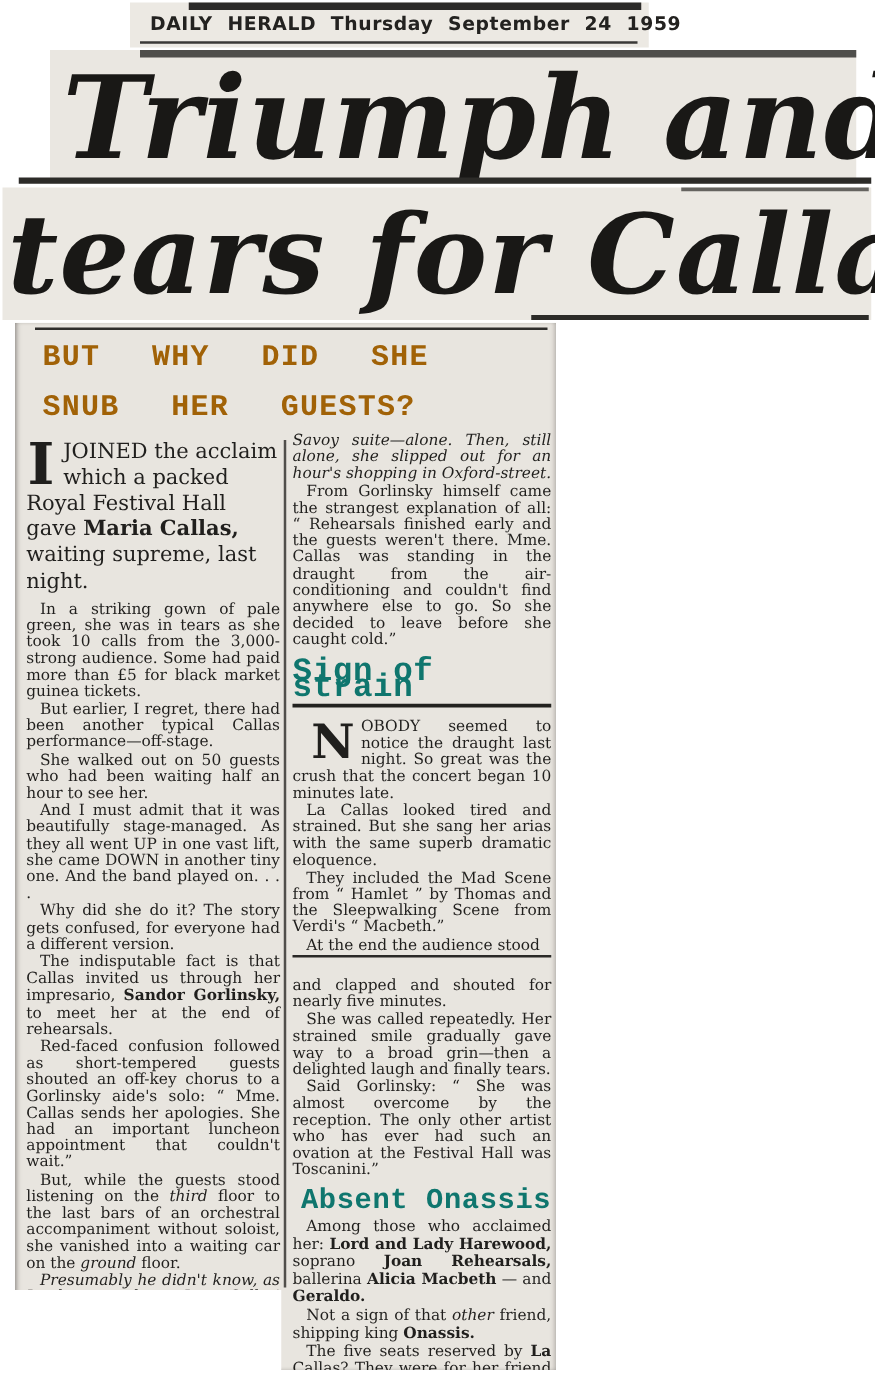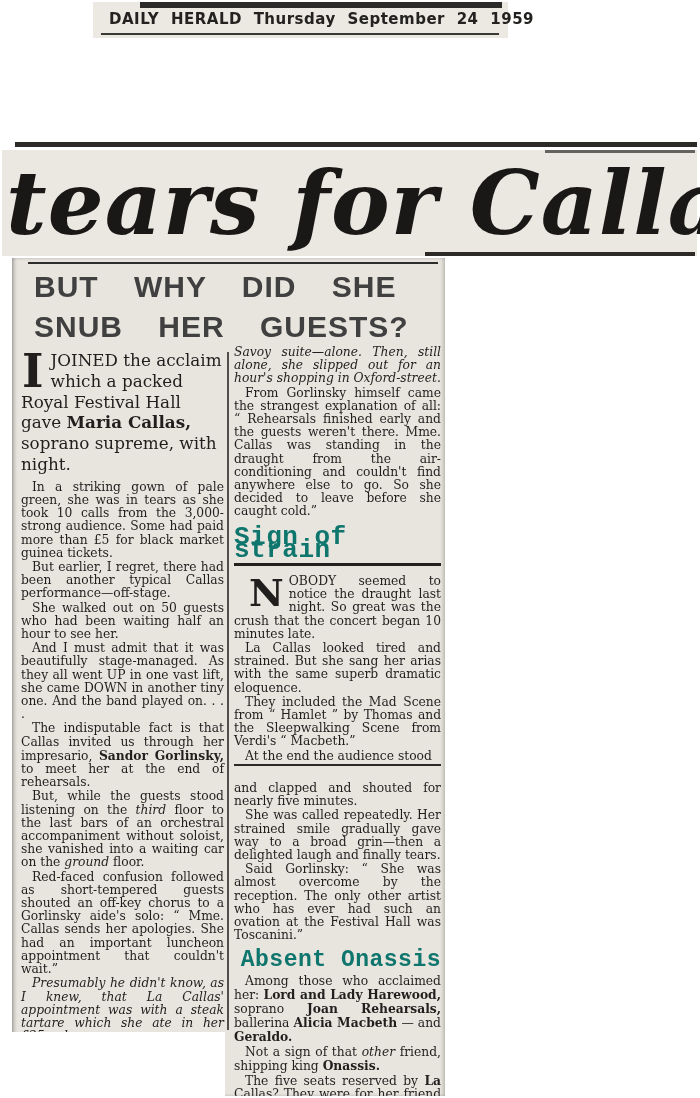--- a/index.html
+++ b/index.html
@@ -5,21 +5,21 @@
   html,body{margin:0;padding:0;background:#fff;}
   .canvas{
     position:relative;width:700px;height:1098px;overflow:hidden;
     background:var(--bg,#fff);
     font-family:"DejaVu Serif",serif;color:var(--ink,#201f1d);
   }
   .paper{position:absolute;background:var(--paper,#e9e6e0);}
   .mark{position:absolute;background:#2c2b28;}
 
   
-  #masthead-strip{left:93px;top:2px;width:415px;height:36px;background:#ece9e3;}
+  #masthead-strip{left:104px;top:2px;width:415px;height:36px;background:#ece9e3;}
   .mh-topbar{position:absolute;left:47px;top:0;width:362px;height:6px;background:#2c2b29;}
   .mh-text{position:absolute;left:16px;top:8px;font-family:"DejaVu Sans",sans-serif;
     font-weight:bold;font-size:15px;letter-spacing:.5px;word-spacing:6px;white-space:nowrap;color:#232220;}
   .mh-rule{position:absolute;left:8px;top:31px;width:398px;height:2px;background:#3a3937;}
 
   
   #headline1{left:40px;top:40px;width:645px;height:107px;background:#eae7e1;}
   #headline2{left:2px;top:150px;width:695px;height:106px;background:#ebe8e2;}
   .headline-text{
     position:absolute;left:10px;top:0;height:100%;display:flex;align-items:center;
@@ -31,22 +31,22 @@
 
   
   #body-clip{
     left:12px;top:258px;width:433px;height:838px;background:#e8e5df;
     clip-path:polygon(0 0,100% 0,100% 100%,213px 100%,213px 774px,0 774px);
     box-shadow:inset 3px 0 4px -2px rgba(55,50,45,.55), inset -3px 0 4px -2px rgba(55,50,45,.35);
   }
   .top-rule{position:absolute;left:16px;top:4px;width:410px;height:2px;background:#2e2d2b;}
   .subhead{
     position:absolute;left:22px;top:9px;width:392px;
-    font-family:Liberation Sans, sans-serif;font-weight:bold;font-size:30px;line-height:40px;
-    letter-spacing:1px;word-spacing:26px;color:#404040;white-space:nowrap;
+    font-family:Liberation Mono, monospace;font-weight:bold;font-size:24px;line-height:40px;
+    letter-spacing:1px;word-spacing:26px;color:#a16207;white-space:nowrap;
   }
   .col{position:absolute;font-size:12.3px;line-height:13.2px;}
   #col-left{left:9px;top:92px;width:203px;}
   #col-right{left:222px;top:88px;width:207px;}
   .col-divider{position:absolute;left:215px;top:94px;width:2px;height:678px;background:#514f4b;}
 
   .col p{margin:0 0 1px 0;text-align:justify;text-indent:11px;}
   .col p.noind{text-indent:0;}
   .col p.lead{font-size:16.8px;line-height:20.8px;text-align:left;text-indent:0;margin-bottom:6px;}
   .col p.italicp{font-style:italic;}
@@ -68,44 +68,49 @@
 <body>
 
 <div class="canvas" style="--bg: #ffffff; --paper: #e9e6e0; --ink: #201f1d;">
 
   <div class="paper" id="masthead-strip">
     <div class="mh-topbar"></div>
     <div class="mh-text">DAILY HERALD Thursday September 24 1959</div>
     <div class="mh-rule"></div>
   </div>
 
+  <div class="paper" id="headline1">
+    <div class="h1-smudge"></div>
+    <div class="headline-text">Triumph and</div>
+  </div>
   <div class="mark" style="left:15px;top:142px;width:682px;height:5px;"></div>
 
   <div class="paper" id="headline2">
     <div class="headline-text">tears for Callas</div>
   </div>
   <div class="mark" style="left:545px;top:150px;width:150px;height:3px;opacity:.7;"></div>
   <div class="mark" style="left:425px;top:252px;width:270px;height:4px;"></div>
 
   <div class="paper" id="body-clip">
     <div class="top-rule"></div>
     <div class="subhead">
       <div>BUT WHY DID SHE</div>
       <div>SNUB HER GUESTS?</div>
     </div>
     <div class="col-divider"></div>
     <div class="col" id="col-left">
-        <p class="lead noind"><span class="dropcap dc-lead">I</span><span>JOINED the acclaim which a packed Royal Festival Hall gave </span><span class="s-b">Maria Callas,</span><span> soprano supreme, with night.</span></p>
+        <p class="lead noind"><span class="dropcap dc-lead">I</span><span>JOINED the acclaim which a packed Royal Festival Hall gave </span><span class="s-b">Maria Callas,</span><span> waiting supreme, last night.</span></p>
         <p><span>In a striking gown of pale green, she was in tears as she took 10 calls from the 3,000-strong audience. Some had paid more than £5 for black market guinea tickets.</span></p>
         <p><span>But earlier, I regret, there had been another typical Callas performance—off-stage.</span></p>
         <p><span>She walked out on 50 guests who had been waiting half an hour to see her.</span></p>
         <p><span>And I must admit that it was beautifully stage-managed. As they all went UP in one vast lift, she came DOWN in another tiny one. And the band played on. . . .</span></p>
+        <p><span>Why did she do it? The story gets confused, for everyone had a different version.</span></p>
         <p><span>The indisputable fact is that Callas invited us through her impresario, </span><span class="s-b">Sandor Gorlinsky,</span><span> to meet her at the end of rehearsals.</span></p>
+        <p><span>Red-faced confusion followed as short-tempered guests shouted an off-key chorus to a Gorlinsky aide's solo: “ Mme. Callas sends her apologies. She had an important luncheon appointment that couldn't wait.”</span></p>
         <p><span>But, while the guests stood listening on the </span><span class="s-i">third</span><span> floor to the last bars of an orchestral accompaniment without soloist, she vanished into a waiting car on the </span><span class="s-i">ground</span><span> floor.</span></p>
-        <p><span>Red-faced confusion followed as short-tempered guests shouted an off-key chorus to a Gorlinsky aide's solo: “ Mme. Callas sends her apologies. She had an important luncheon appointment that couldn't wait.”</span></p>
         <p class="italicp"><span>Presumably he didn't know, as I knew, that La Callas' appointment was with a steak tartare which she ate in her £25-a-day</span></p>
       </div>
     <div class="col" id="col-right">
         <p class="italicp noind"><span>Savoy suite—alone. Then, still alone, she slipped out for an hour's shopping in Oxford-street.</span></p>
         <p><span>From Gorlinsky himself came the strangest explanation of all: “ Rehearsals finished early and the guests weren't there. Mme. Callas was standing in the draught from the air-conditioning and couldn't find anywhere else to go. So she decided to leave before she caught cold.”</span></p>
         <div class="sub2 underlined">Sign of strain</div>
         <p class="noind"><span class="dropcap dc-n">N</span><span>OBODY seemed to notice the draught last night. So great was the crush that the concert began 10 minutes late.</span></p>
         <p><span>La Callas looked tired and strained. But she sang her arias with the same superb dramatic eloquence.</span></p>
         <p><span>They included the Mad Scene from “ Hamlet ” by Thomas and the Sleepwalking Scene from Verdi's “ Macbeth.”</span></p>
         <p class="ruled"><span>At the end the audience stood</span></p>

